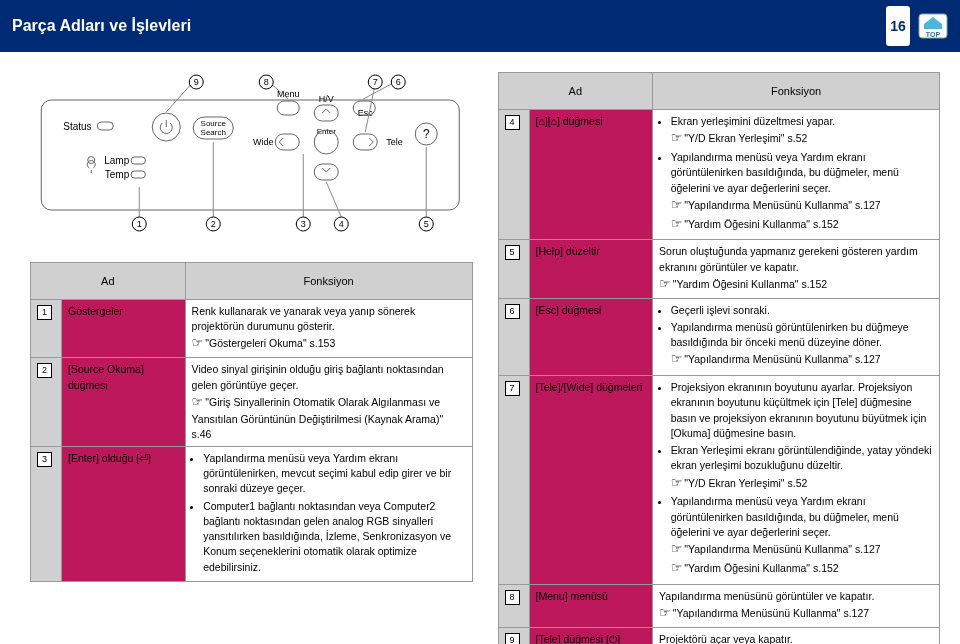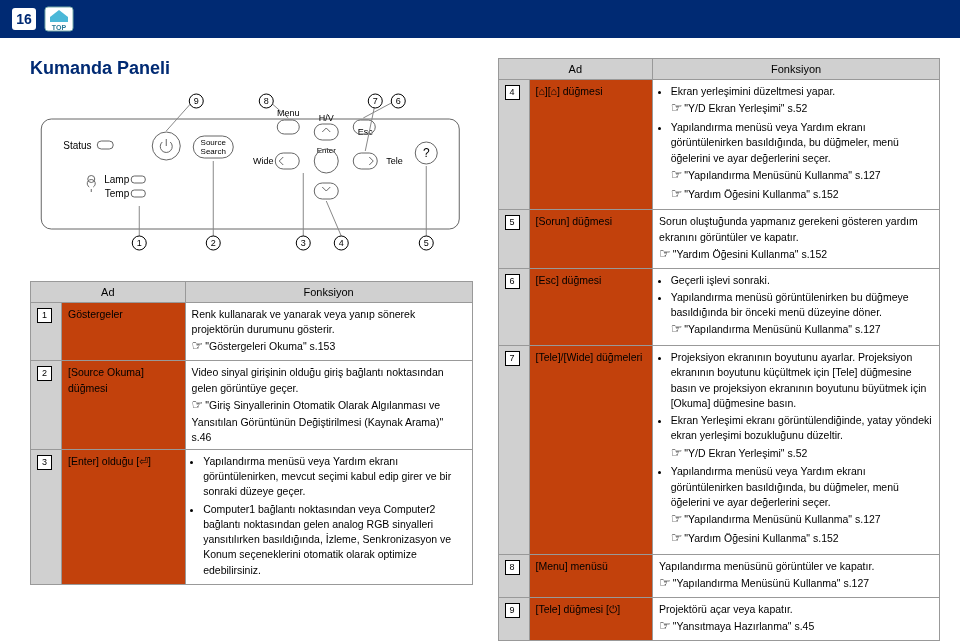--- a/index.html
+++ b/index.html
@@ -1,52 +1,52 @@
 <!DOCTYPE html>
 <html><head>
 <meta charset="utf-8">
 <style>
   body{margin:0;font-family:Arial,Helvetica,sans-serif;font-size:11px;color:#000;background:#fff;width:960px}
   .header{background:#002a73;color:#fff;display:flex;align-items:center;justify-content:space-between;padding:6px 12px;font-size:16px;font-weight:bold}
-  .header .pgnum{background:#fff;color:#002a73;width:24px;height:22px;border-radius:3px;display:flex;align-items:center;justify-content:center;margin-right:8px;font-size:14px}
+  .header .pgnum{background:#fff;color:#002a73;width:24px;height:40px;border-radius:3px;display:flex;align-items:center;justify-content:center;margin-right:8px;font-size:14px}
   .header .right{display:flex;align-items:center}
   .top-icon{width:30px;height:26px}
   .content{display:flex;padding:20px 20px 10px 30px;gap:25px}
   .col{flex:1}
   h2{color:#002a73;font-size:18px;margin:0 0 12px 0;font-weight:bold}
   .diagram{position:relative;height:180px;margin-bottom:10px}
   .diagram svg{width:100%;height:100%}
   table.spec{width:100%;border-collapse:collapse}
-  table.spec th{background:#d0d0d0;border:1px solid #999;padding:4px 6px;text-align:center;font-weight:normal;font-size:11px}
+  table.spec th{background:#d0d0d0;border:1px solid #999;padding:12px 6px;text-align:center;font-weight:normal;font-size:11px}
   table.spec td{border:1px solid #999;padding:4px 6px;vertical-align:top;font-size:10.5px;line-height:1.45}
-  table.spec td.name{background:#c2410c;width:28%}
+  table.spec td.name{background:#be185d;width:28%}
   table.spec td.num{background:#d0d0d0;width:18px;text-align:center;vertical-align:top}
   .callout{display:inline-block;width:13px;height:13px;border:1px solid #000;background:#fff;text-align:center;line-height:13px;font-size:9px;margin-right:3px;vertical-align:baseline}
   .ptr{font-family:serif;font-size:13px;margin-right:2px}
   ul.b{margin:0;padding-left:1.1em;list-style:disc}
   ul.b li{margin-bottom:2px}
   .link{}
 </style>
 </head>
 <body>
 
 <div class="header">
+  <span>Parça Adları ve İşlevleri</span>
   <span class="right">
     <span class="pgnum">16</span>
     <svg class="top-icon" viewBox="0 0 30 26">
       <rect x="1" y="1" width="28" height="24" rx="3" fill="#fff" stroke="#7aa"></rect>
       <path d="M6 11 L15 4 L24 11 L24 16 L6 16 Z" fill="#4bb8d8"></path>
       <text x="15" y="24" text-anchor="middle" font-size="7" fill="#2a7a98">TOP</text>
     </svg>
   </span>
 </div>
 
 <div class="content">
 <div class="col">
-  <h2>Kumanda Paneli</h2>
 
   <div class="diagram">
     <svg viewBox="0 0 440 180">
 
       <rect x="10" y="28" width="418" height="110" rx="10" fill="#fff" stroke="#666"></rect>
 
       <text x="32" y="58" font-size="10">Status</text>
       <rect x="66" y="50" width="16" height="8" rx="4" fill="none" stroke="#666"></rect>
 
       <text x="98" y="92" font-size="10" text-anchor="end">Lamp</text>
@@ -165,21 +165,21 @@
               <ul class="b">
         <li><span>Ekran yerleşimini düzeltmesi yapar.</span><br><span class="ptr">☞</span><span class="link">"Y/D Ekran Yerleşimi" s.52</span></li>
         <li><span>Yapılandırma menüsü veya Yardım ekranı görüntülenirken basıldığında, bu düğmeler, menü öğelerini ve ayar değerlerini seçer.</span><br>
           <span class="ptr">☞</span><span class="link">"Yapılandırma Menüsünü Kullanma" s.127</span><br>
           <span class="ptr">☞</span><span class="link">"Yardım Öğesini Kullanma" s.152</span></li>
       </ul>
             </td>
     </tr>
     <tr>
       <td class="num"><span class="callout">5</span></td>
-      <td class="name">[Sorun] düğmesi</td>
+      <td class="name">[Help] düzeltir</td>
       <td><span>Sorun oluştuğunda yapmanız gerekeni gösteren yardım ekranını görüntüler ve kapatır.</span><br>
         <span class="ptr">☞</span><span class="link">"Yardım Öğesini Kullanma" s.152</span></td>
     </tr>
     <tr>
       <td class="num"><span class="callout">6</span></td>
       <td class="name">[Esc] düğmesi</td>
       <td>
               <ul class="b">
         <li>Geçerli işlevi sonraki.</li>
         <li><span>Yapılandırma menüsü görüntülenirken bu düğmeye basıldığında bir önceki menü düzeyine döner.</span><br><span class="ptr">☞</span><span class="link">"Yapılandırma Menüsünü Kullanma" s.127</span></li>

